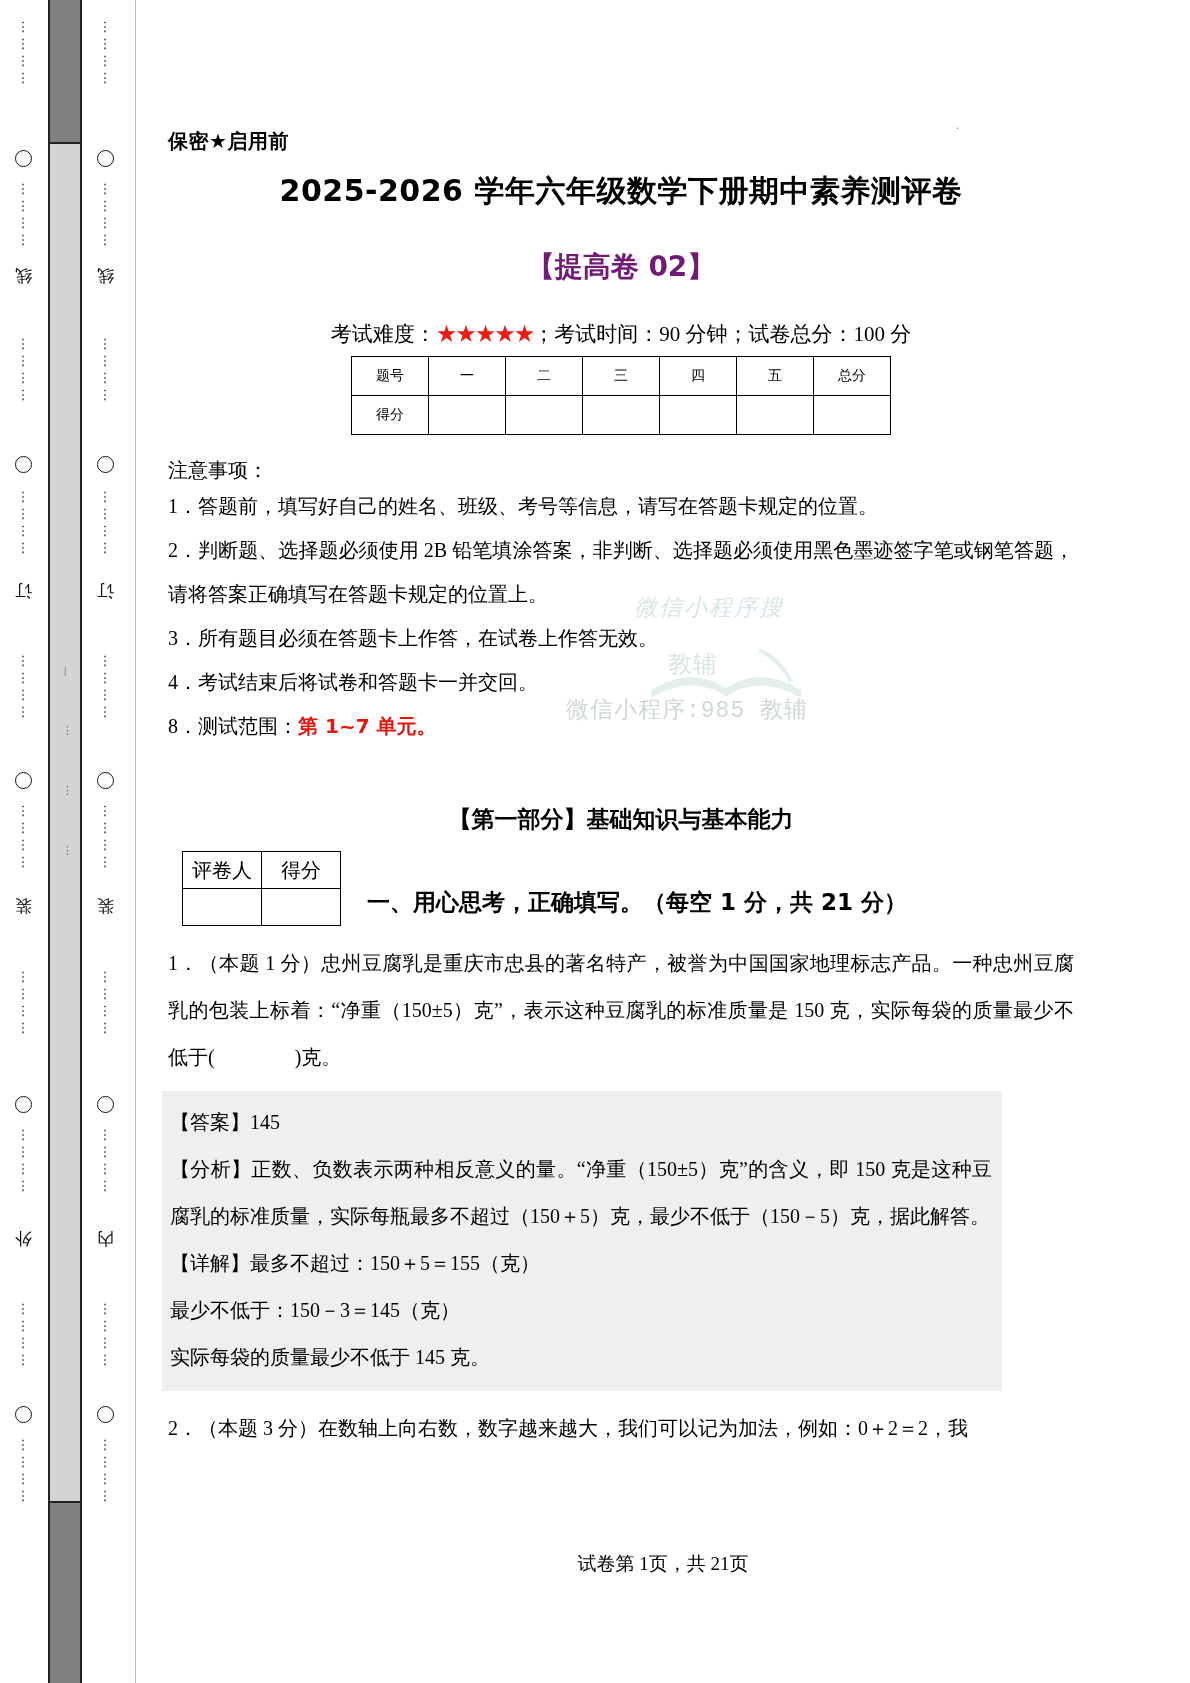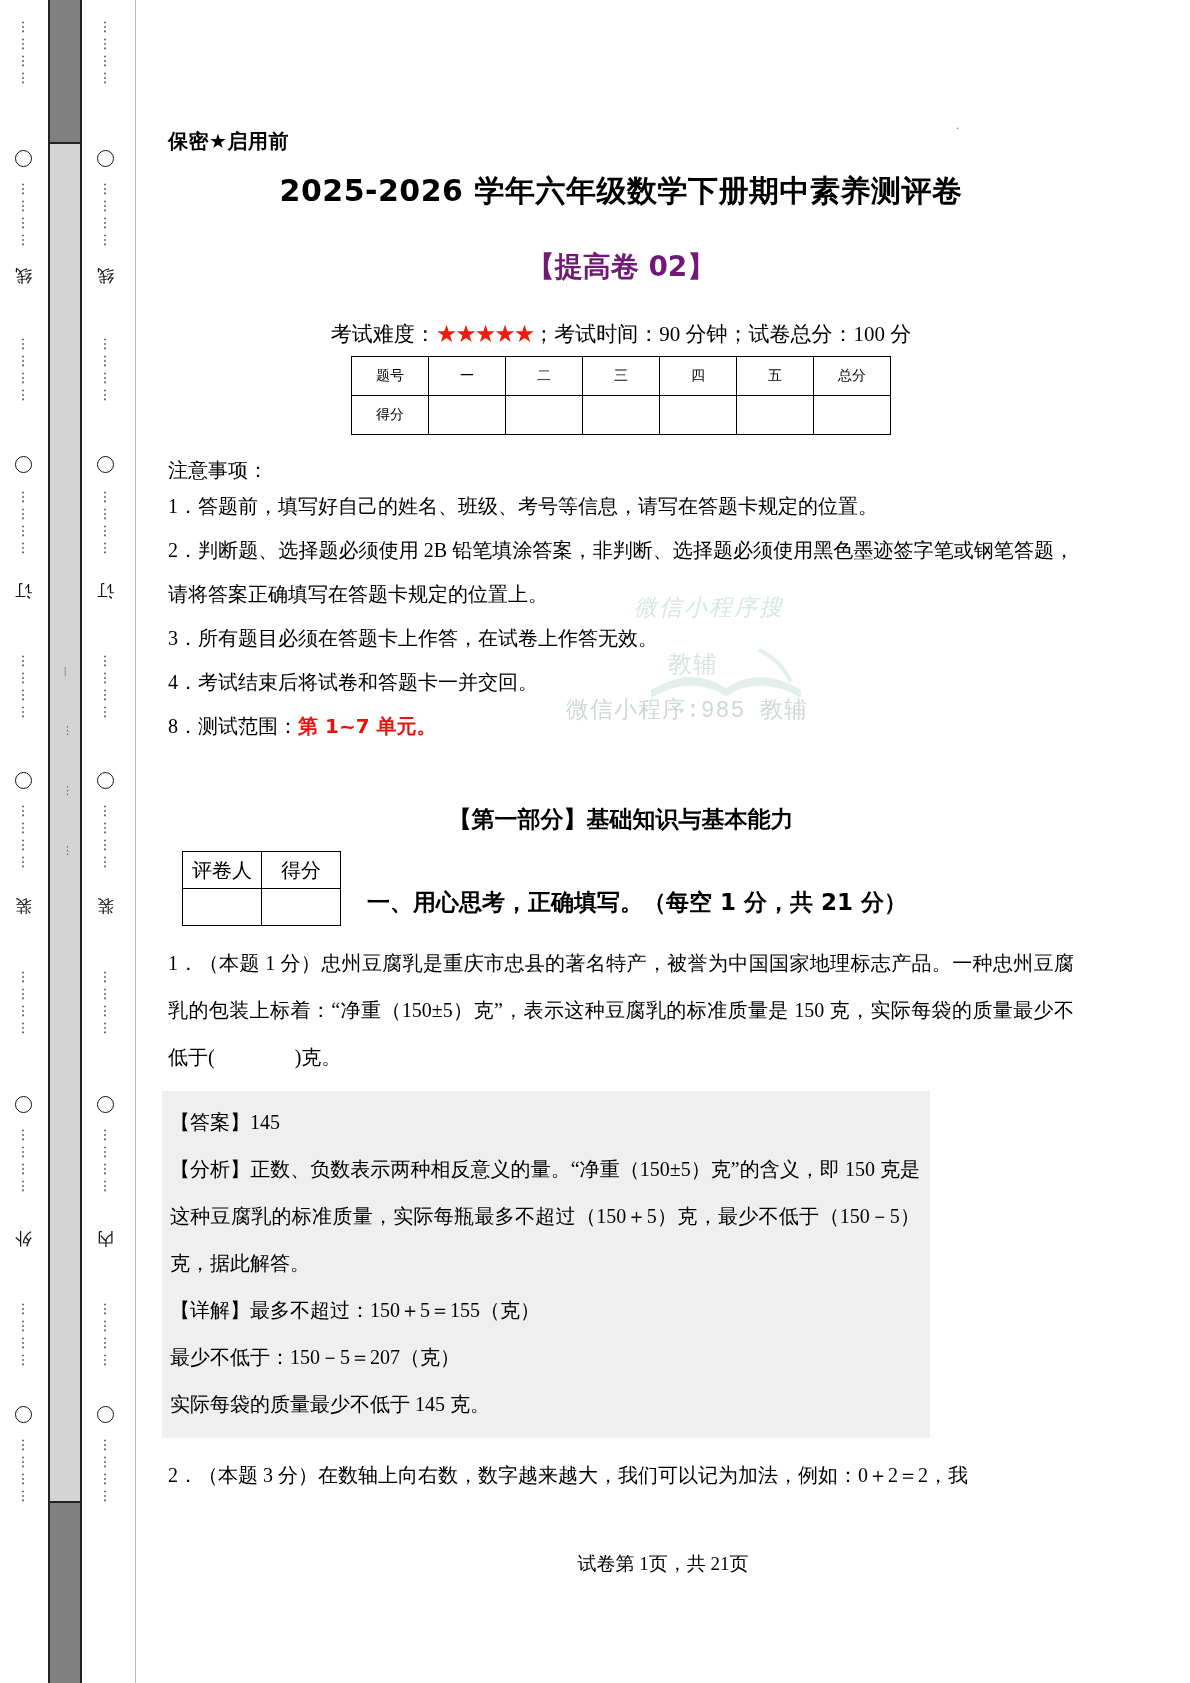--- a/index.html
+++ b/index.html
@@ -224,21 +224,21 @@
     font-size: 20px;
     line-height: 47px;
     margin: 14px 0 0 0;
     text-align: justify;
   }
 
   .answer-block {
     background: #efeff0;
     padding: 8px 10px 10px 8px;
     margin: 10px 0 0 -6px;
-    width: 768px;
+    width: 840px;
     box-sizing: border-box;
   }
   .answer-block p {
     font-size: 20px;
     line-height: 47px;
     margin: 0;
     text-align: justify;
   }
 
   .footer {
@@ -497,21 +497,21 @@
         </table>
       <div class="section-heading">一、用心思考，正确填写。（每空 1 分，共 21 分）</div>
     </div>
 
     <p class="q-text">1．（本题 1 分）忠州豆腐乳是重庆市忠县的著名特产，被誉为中国国家地理标志产品。一种忠州豆腐乳的包装上标着：“净重（150±5）克”，表示这种豆腐乳的标准质量是 150 克，实际每袋的质量最少不低于(　　　　)克。</p>
 
     <div class="answer-block">
       <p>【答案】145</p>
       <p>【分析】正数、负数表示两种相反意义的量。“净重（150±5）克”的含义，即 150 克是这种豆腐乳的标准质量，实际每瓶最多不超过（150＋5）克，最少不低于（150－5）克，据此解答。</p>
       <p>【详解】最多不超过：150＋5＝155（克）</p>
-      <p>最少不低于：150－5＝207（克）</p>
+      <p>最少不低于：150－3＝145（克）</p>
       <p>实际每袋的质量最少不低于 145 克。</p>
     </div>
 
     <p class="q-text">2．（本题 3 分）在数轴上向右数，数字越来越大，我们可以记为加法，例如：0＋2＝2，我</p>
   </div>
 
   <div class="footer">试卷第 1页，共 21页</div>
 </div>
 
 </body></html>

